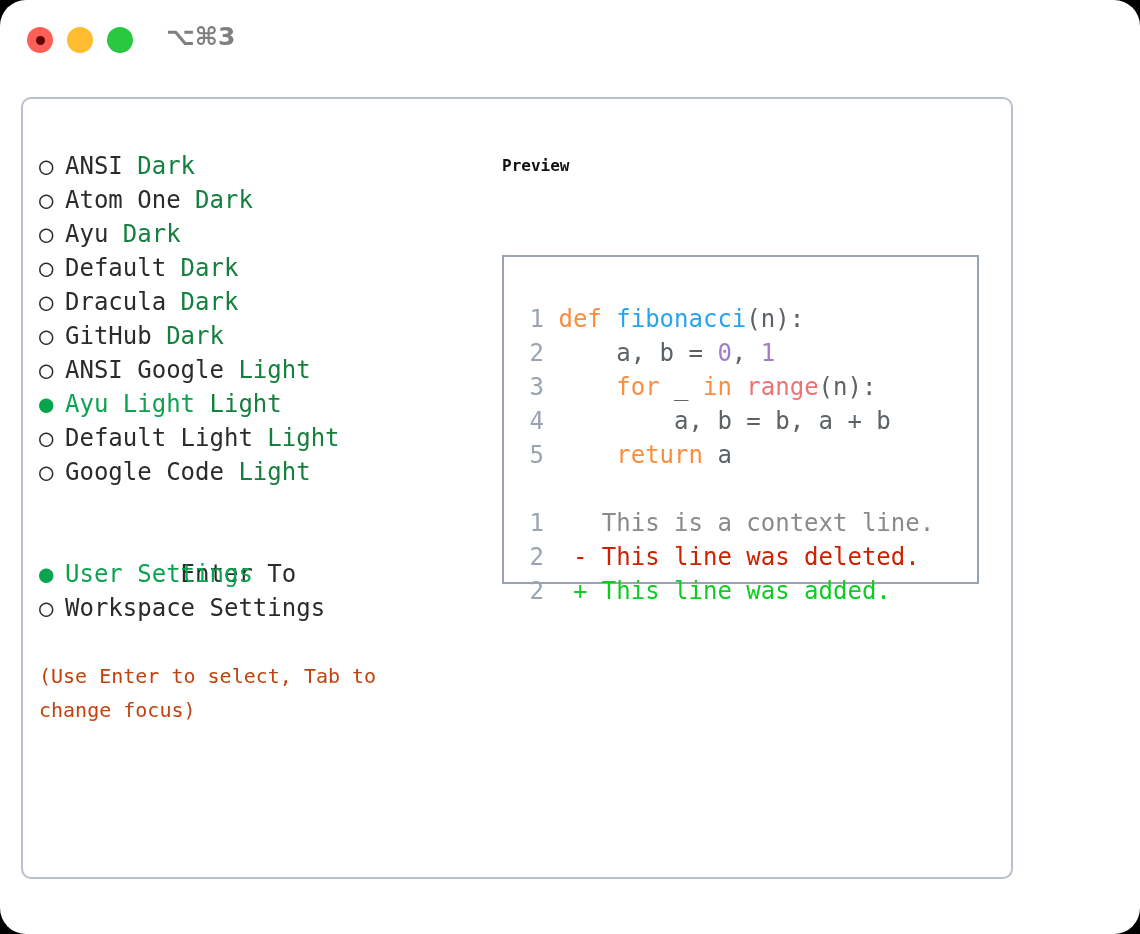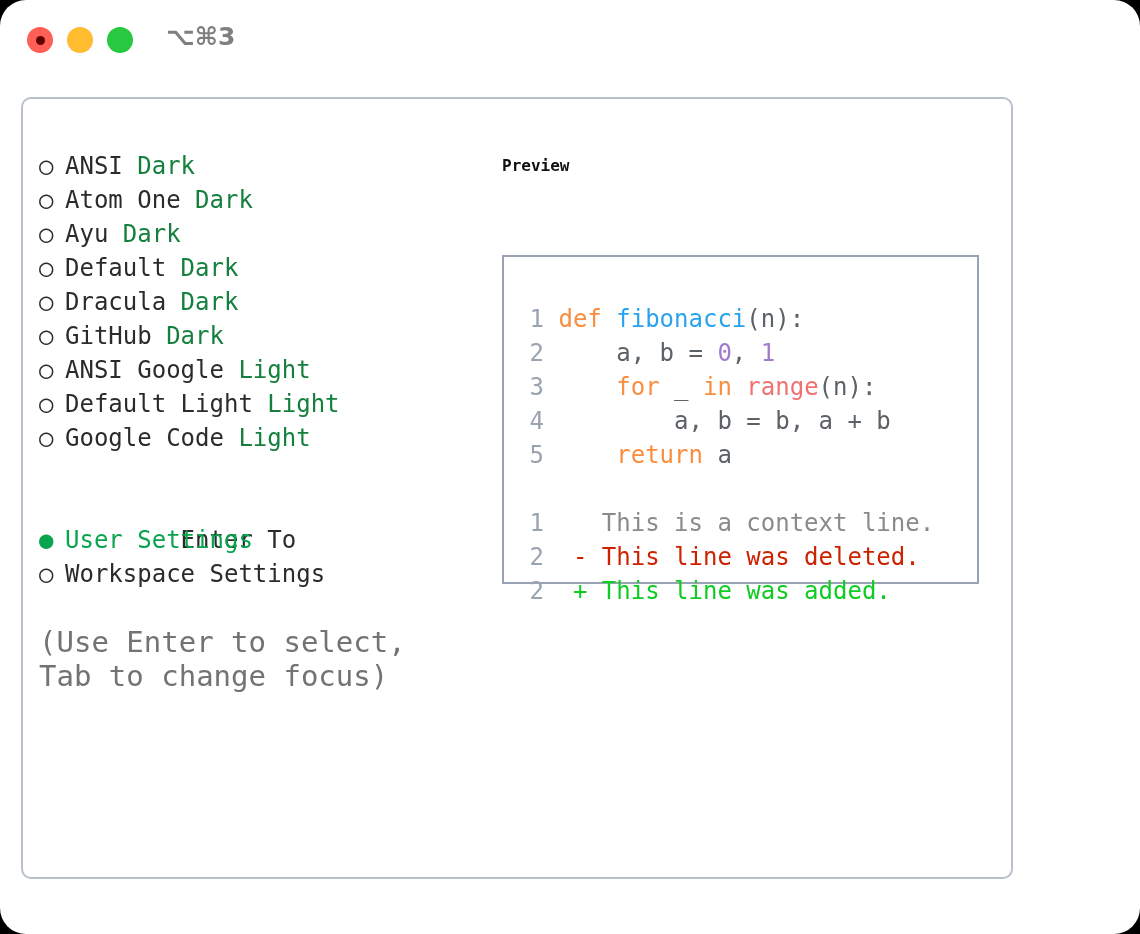--- a/index.html
+++ b/index.html
@@ -98,23 +98,23 @@
   .row.header-row {
     font-weight: bold;
     color: #111111;
   }
   .row.header-row .marker { color: #111111; font-weight: bold; }
   .row.selected .marker { color: #0aa44f; }
   .row.selected .label  { color: #0aa44f; }
   .variant { color: #15803d; }
   .spacer-row { height: 34px; }
   .hint {
-    font-size: 29px;
-    line-height: 34px;
-    color: #737373;
+    font-size: 20px;
+    line-height: 34px;
+    color: #c2410c;
     width: 400px;
     white-space: normal;
   }
 
   
   #right-col {
     position: absolute;
     left: 479px;
     top: 50px;
     width: 490px;
@@ -178,20 +178,21 @@
 
     <div id="left-col">
       <div id="theme-list">
           <div class="row"><span class="marker">○</span><span class="label">ANSI</span><span class="variant"> Dark</span></div>
           <div class="row"><span class="marker">○</span><span class="label">Atom One</span><span class="variant"> Dark</span></div>
           <div class="row"><span class="marker">○</span><span class="label">Ayu</span><span class="variant"> Dark</span></div>
           <div class="row"><span class="marker">○</span><span class="label">Default</span><span class="variant"> Dark</span></div>
           <div class="row"><span class="marker">○</span><span class="label">Dracula</span><span class="variant"> Dark</span></div>
           <div class="row"><span class="marker">○</span><span class="label">GitHub</span><span class="variant"> Dark</span></div>
           <div class="row"><span class="marker">○</span><span class="label">ANSI Google</span><span class="variant"> Light</span></div>
+          <div class="row selected"><span class="marker">●</span><span class="label">Ayu Light</span><span class="variant"> Light</span></div>
           <div class="row"><span class="marker">○</span><span class="label">Default Light</span><span class="variant"> Light</span></div>
           <div class="row"><span class="marker">○</span><span class="label">Google Code</span><span class="variant"> Light</span></div>
         </div>
 
       <div class="spacer-row"></div>
 
       <div class="row">
         <span class="marker"> </span><span class="label">Enter To</span>
       </div>
       <div id="apply-list">

